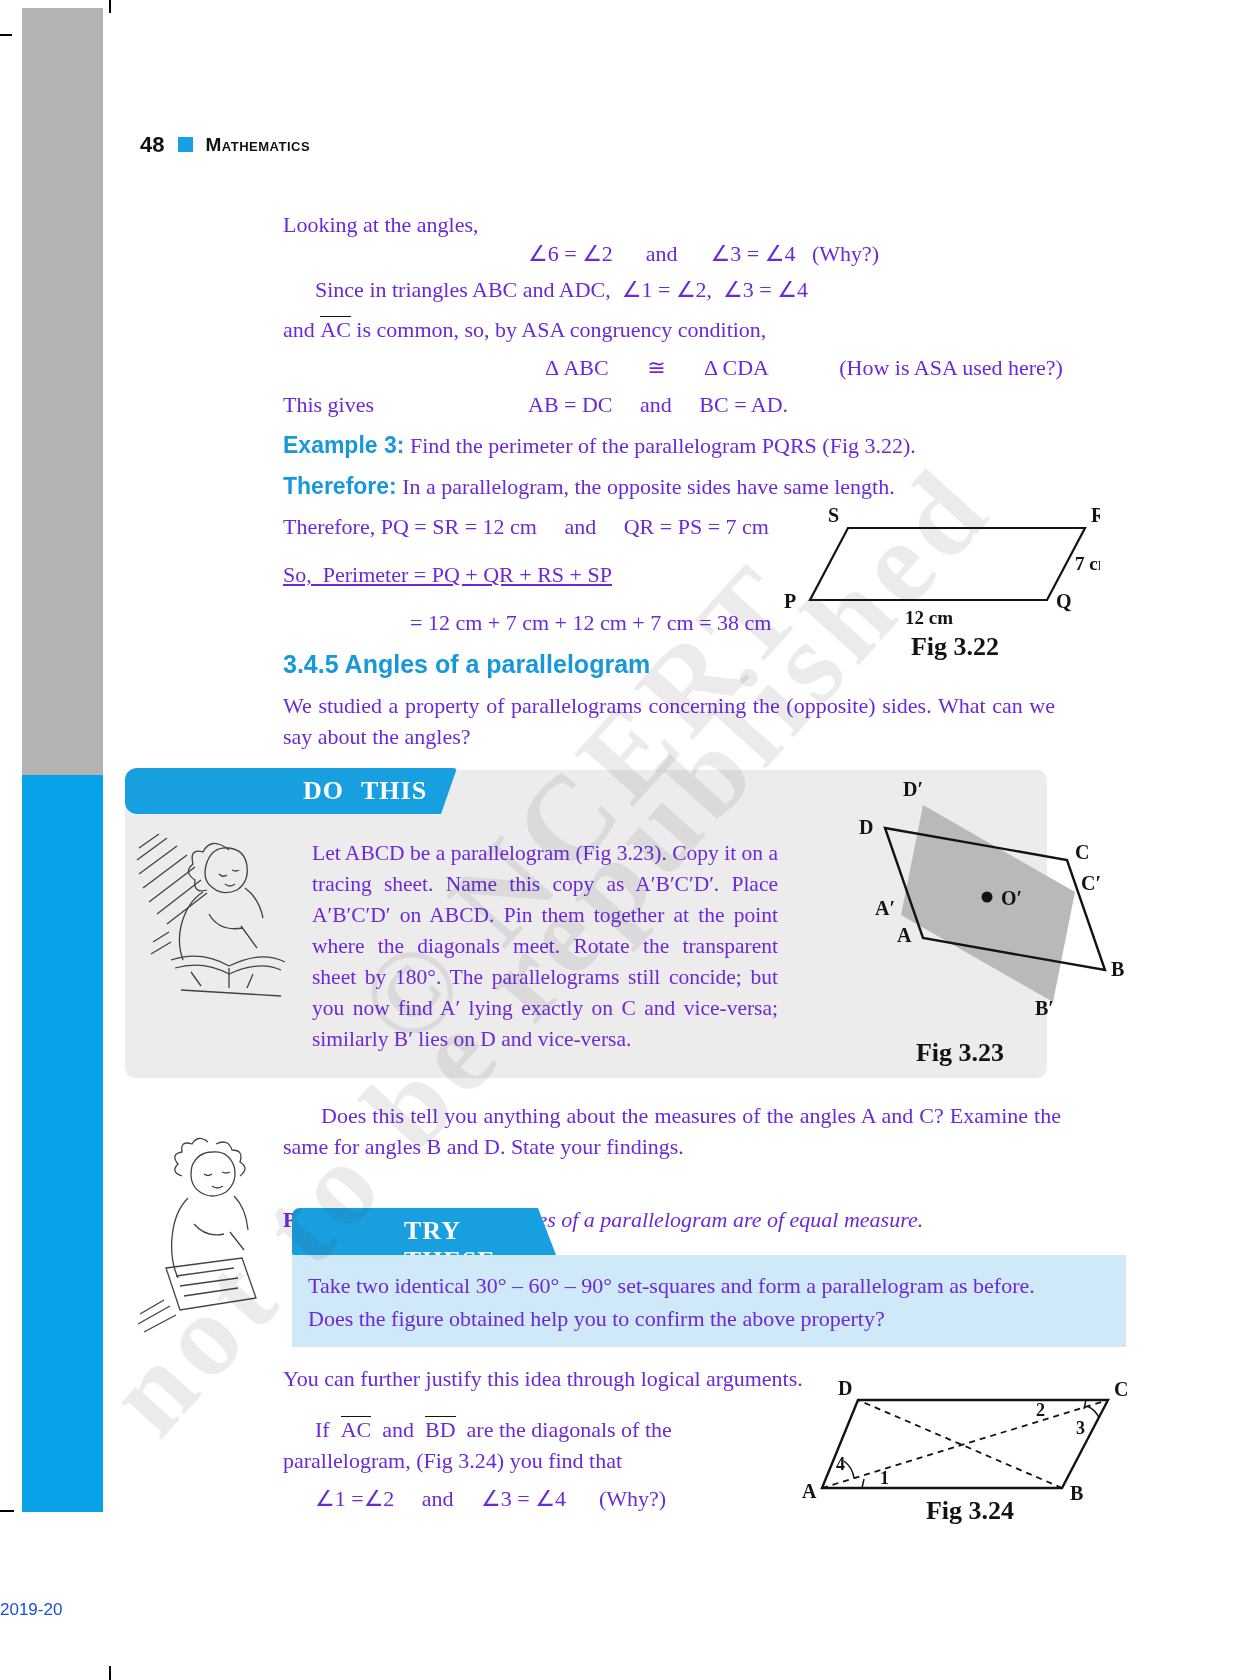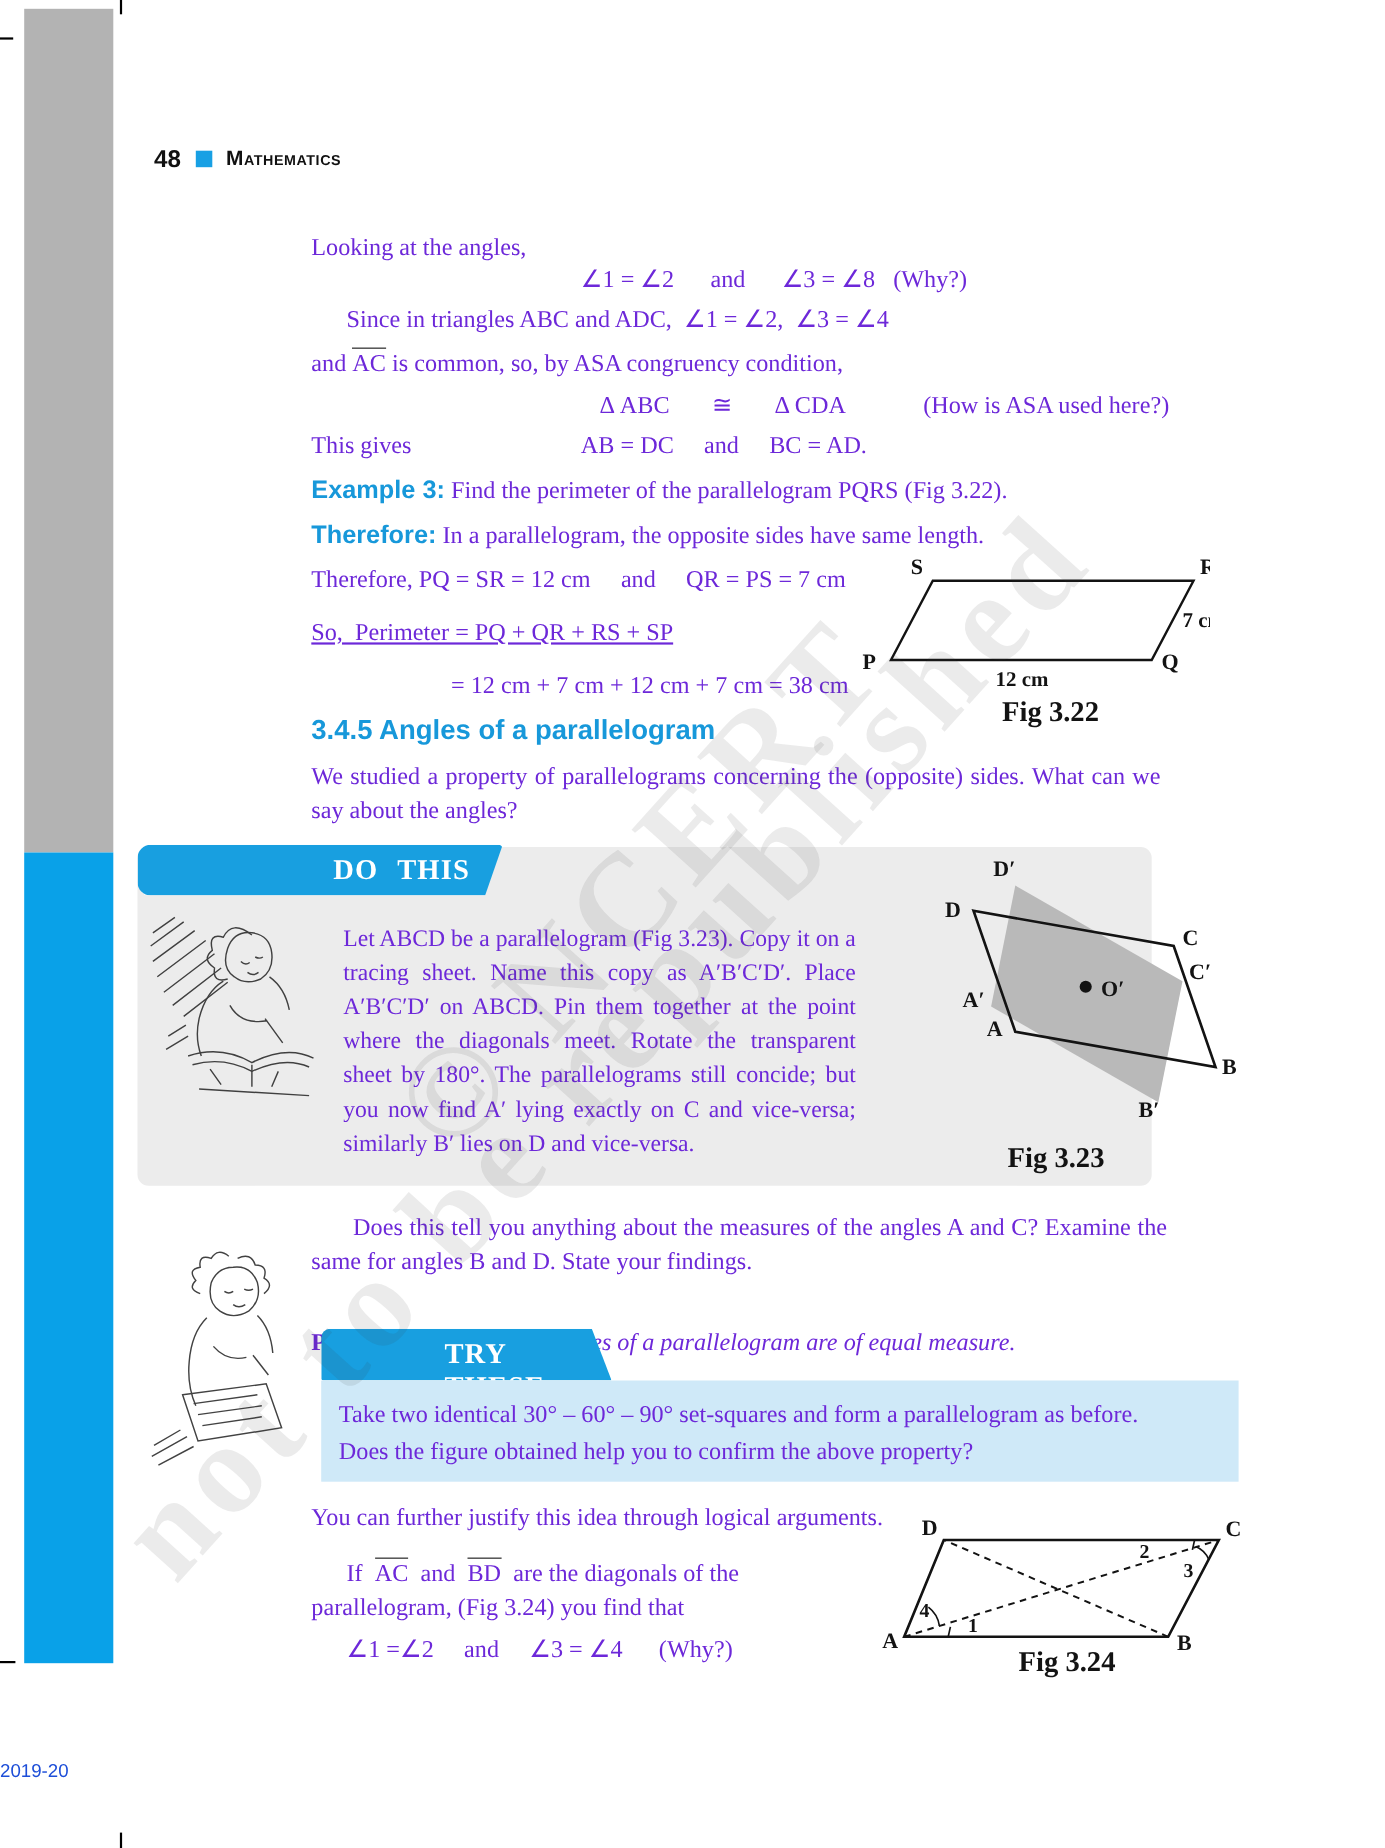--- a/index.html
+++ b/index.html
@@ -35,21 +35,21 @@
   <div class="abs sideg" style="left:22px;top:8px;width:81px;height:767px;"></div>
   <div class="abs sideb" style="left:22px;top:775px;width:81px;height:737px;"></div>
 
   <div class="abs" style="left:140px;top:132px;width:420px;height:30px;">
     <span style="font-family:'Liberation Sans',sans-serif;font-weight:bold;font-size:22px;vertical-align:middle;">48</span>
     <span style="display:inline-block;width:15px;height:15px;background:#18a0e4;margin:0 8px 2px 10px;vertical-align:middle;"></span>
     <span style="font-family:'Liberation Sans',sans-serif;font-variant:small-caps;font-weight:600;font-size:19px;letter-spacing:0.5px;vertical-align:middle;">Mathematics</span>
   </div>
 
   <div class="abs serif" style="left:283px;top:212px;">Looking at the angles,</div>
-  <div class="abs serif row" style="left:528px;top:241px;">∠1 = ∠2      and      ∠3 = ∠8   (Why?)</div>
+  <div class="abs serif row" style="left:528px;top:241px;">∠6 = ∠2      and      ∠3 = ∠4   (Why?)</div>
   <div class="abs serif row" style="left:315px;top:277px;">Since in triangles ABC and ADC,  ∠1 = ∠2,  ∠3 = ∠4</div>
   <div class="abs serif row" style="left:283px;top:316px;"><span>and </span><span class="ovl">AC</span><span> is common, so, by ASA congruency condition,</span></div>
   <div class="abs serif row" style="left:545px;top:355px;">Δ ABC       ≅       Δ CDA             (How is ASA used here?)</div>
   <div class="abs serif" style="left:283px;top:392px;">This gives</div>
   <div class="abs serif row" style="left:528px;top:392px;">AB = DC     and     BC = AD.</div>
 
   <div class="abs" style="left:283px;top:432px;width:764px;">
     <span class="bluehead" style="font-size:23px;">Example 3:</span><span class="serif"> Find the perimeter of the parallelogram PQRS (Fig 3.22).</span>
   </div>
   <div class="abs" style="left:283px;top:473px;width:764px;">

